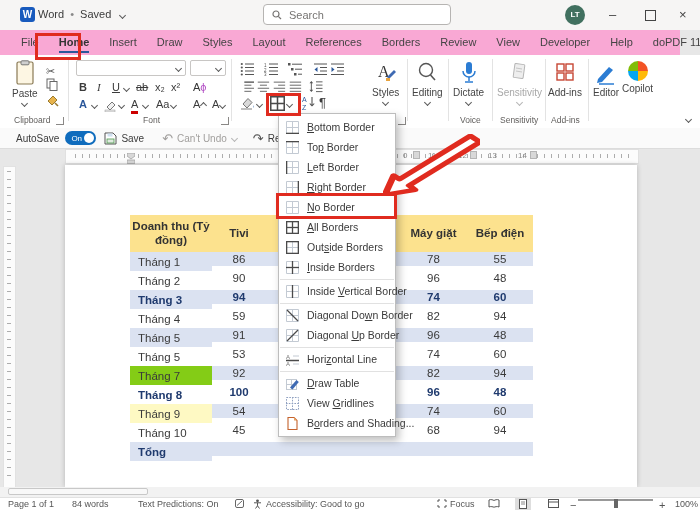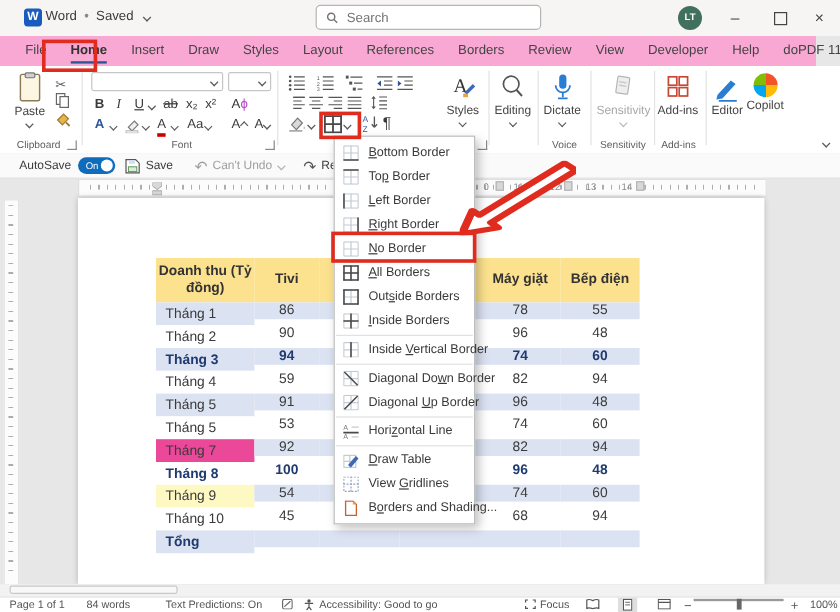--- a/index.html
+++ b/index.html
@@ -425,21 +425,21 @@
       <div class="vcell" style="background: rgb(219, 226, 241);"></div>
       <div class="vcell" style="background: rgb(219, 226, 241);"></div>
       <div class="vcell" style="background: rgb(219, 226, 241);">96</div>
       <div class="vcell" style="background: rgb(219, 226, 241);">48</div>
       <div class="lcell" style="background: rgb(255, 255, 255);">Tháng 5</div>
       <div class="vcell" style="background: rgb(255, 255, 255);">53</div>
       <div class="vcell" style="background: rgb(255, 255, 255);"></div>
       <div class="vcell" style="background: rgb(255, 255, 255);"></div>
       <div class="vcell" style="background: rgb(255, 255, 255);">74</div>
       <div class="vcell" style="background: rgb(255, 255, 255);">60</div>
-      <div class="lcell" style="background: #ec4899;">Tháng 7</div>
+      <div class="lcell" style="background: #84cc16;">Tháng 7</div>
       <div class="vcell" style="background: rgb(219, 226, 241);">92</div>
       <div class="vcell" style="background: rgb(219, 226, 241);"></div>
       <div class="vcell" style="background: rgb(219, 226, 241);"></div>
       <div class="vcell" style="background: rgb(219, 226, 241);">82</div>
       <div class="vcell" style="background: rgb(219, 226, 241);">94</div>
       <div class="lcell rowbold" style="background: rgb(255, 255, 255);">Tháng 8</div>
       <div class="vcell rowbold" style="background: rgb(255, 255, 255);">100</div>
       <div class="vcell rowbold" style="background: rgb(255, 255, 255);"></div>
       <div class="vcell rowbold" style="background: rgb(255, 255, 255);"></div>
       <div class="vcell rowbold" style="background: rgb(255, 255, 255);">96</div>

